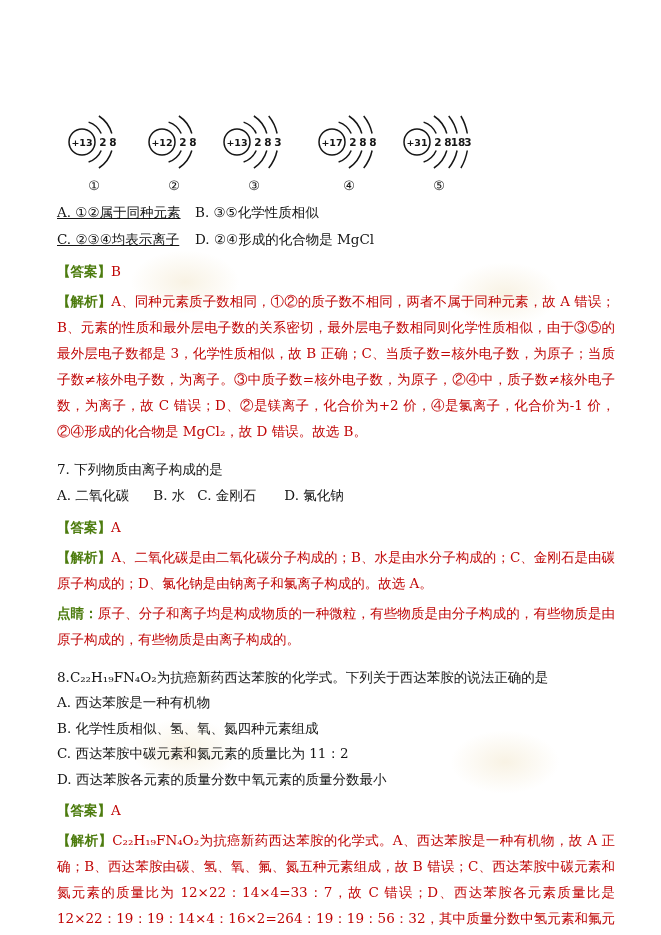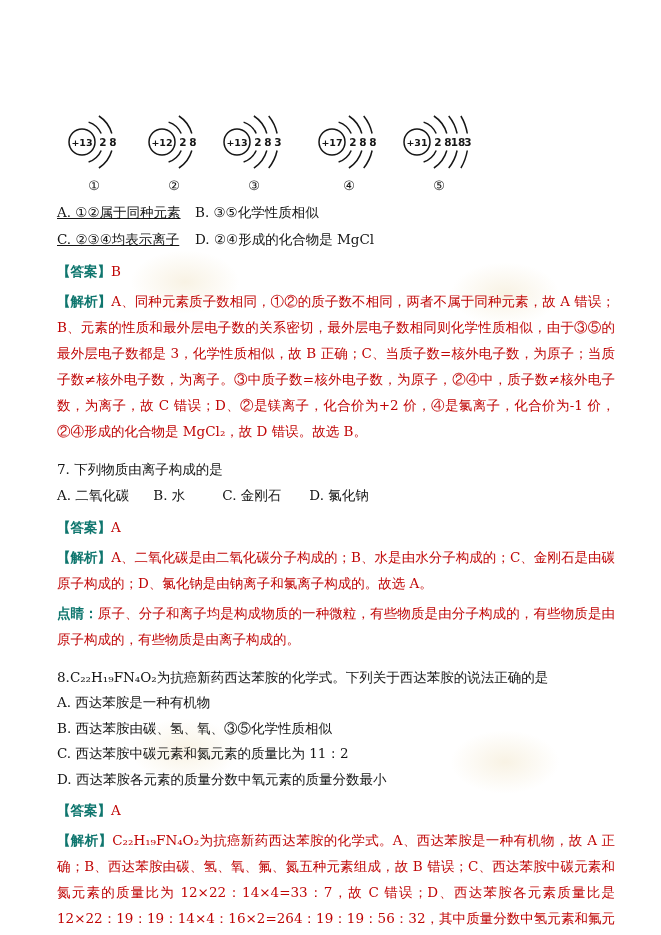--- a/index.html
+++ b/index.html
@@ -16,27 +16,27 @@
   .atoms{display:flex;align-items:flex-start;padding-top:110px;padding-left:8px;}
   .atom{text-align:center;}
   .atoms .atom:nth-child(1){margin-right:22px;}
   .atoms .atom:nth-child(2){margin-right:17px;}
   .atoms .atom:nth-child(3){margin-right:27px;}
   .atoms .atom:nth-child(4){margin-right:17px;}
   .alabel{font-size:13px;margin-top:1px;color:#161616;}
   .opt-row{line-height:27px;}
   .c1{display:inline-block;width:138px;text-decoration:underline;}
   .m1{margin-right:24px;}
-  .m2{margin-right:37px;}
+  .m2{margin-right:12px;}
   .m3{margin-right:28px;}
   .q-title{line-height:26px;margin-top:12px;}
   .opt-line{line-height:25.5px;}
   .answer{line-height:26px;margin-top:5px;color:#c00505;}
   .analysis{line-height:26px;margin-top:4px;text-align:justify;color:#c00505;}
-  .lbl{font-weight:bold;color:#0f766e;}
+  .lbl{font-weight:bold;color:#4d7c0f;}
   .q6-opts{margin-top:6px;}
 </style>
 </head>
 <body>
 
 <div class="watermark" style="left:130px;top:250px;"></div>
 <div class="watermark" style="left:450px;top:262px;"></div>
 <div class="watermark" style="left:130px;top:718px;"></div>
 <div class="watermark" style="left:450px;top:730px;"></div>
 
@@ -123,20 +123,20 @@
   <p class="q-title">7. 下列物质由离子构成的是</p>
   <div class="opt-row">
     <span class="m1">A. 二氧化碳</span><span class="m2">B. 水</span><span class="m3">C. 金刚石</span><span>D. 氯化钠</span>
   </div>
   <p class="answer"><span class="lbl">【答案】</span><span>A</span></p>
   <p class="analysis"><span class="lbl">【解析】</span><span>A、二氧化碳是由二氧化碳分子构成的；B、水是由水分子构成的；C、金刚石是由碳原子构成的；D、氯化钠是由钠离子和氯离子构成的。故选 A。</span></p>
   <p class="analysis"><span class="lbl">点睛：</span><span>原子、分子和离子均是构成物质的一种微粒，有些物质是由分子构成的，有些物质是由原子构成的，有些物质是由离子构成的。</span></p>
 
   <p class="q-title">8.C₂₂H₁₉FN₄O₂为抗癌新药西达苯胺的化学式。下列关于西达苯胺的说法正确的是</p>
   <p class="opt-line">A. 西达苯胺是一种有机物</p>
-  <p class="opt-line">B. 西达苯胺由碳、氢、氧、③⑤化学性质相似</p>
+  <p class="opt-line">B. 化学性质相似、氢、氧、氮四种元素组成</p>
   <p class="opt-line">C. 西达苯胺中碳元素和氮元素的质量比为 11：2</p>
   <p class="opt-line">D. 西达苯胺各元素的质量分数中氧元素的质量分数最小</p>
   <p class="answer"><span class="lbl">【答案】</span><span>A</span></p>
   <p class="analysis"><span class="lbl">【解析】</span><span>C₂₂H₁₉FN₄O₂为抗癌新药西达苯胺的化学式。A、西达苯胺是一种有机物，故 A 正确；B、西达苯胺由碳、氢、氧、氟、氮五种元素组成，故 B 错误；C、西达苯胺中碳元素和氮元素的质量比为 12×22：14×4=33：7，故 C 错误；D、西达苯胺各元素质量比是 12×22：19：19：14×4：16×2=264：19：19：56：32，其中质量分数中氢元素和氟元素的质量分数最小，故 D 错误。</span></p>
   <p class="analysis"></p>
 
 </div>
 
 </body></html>

